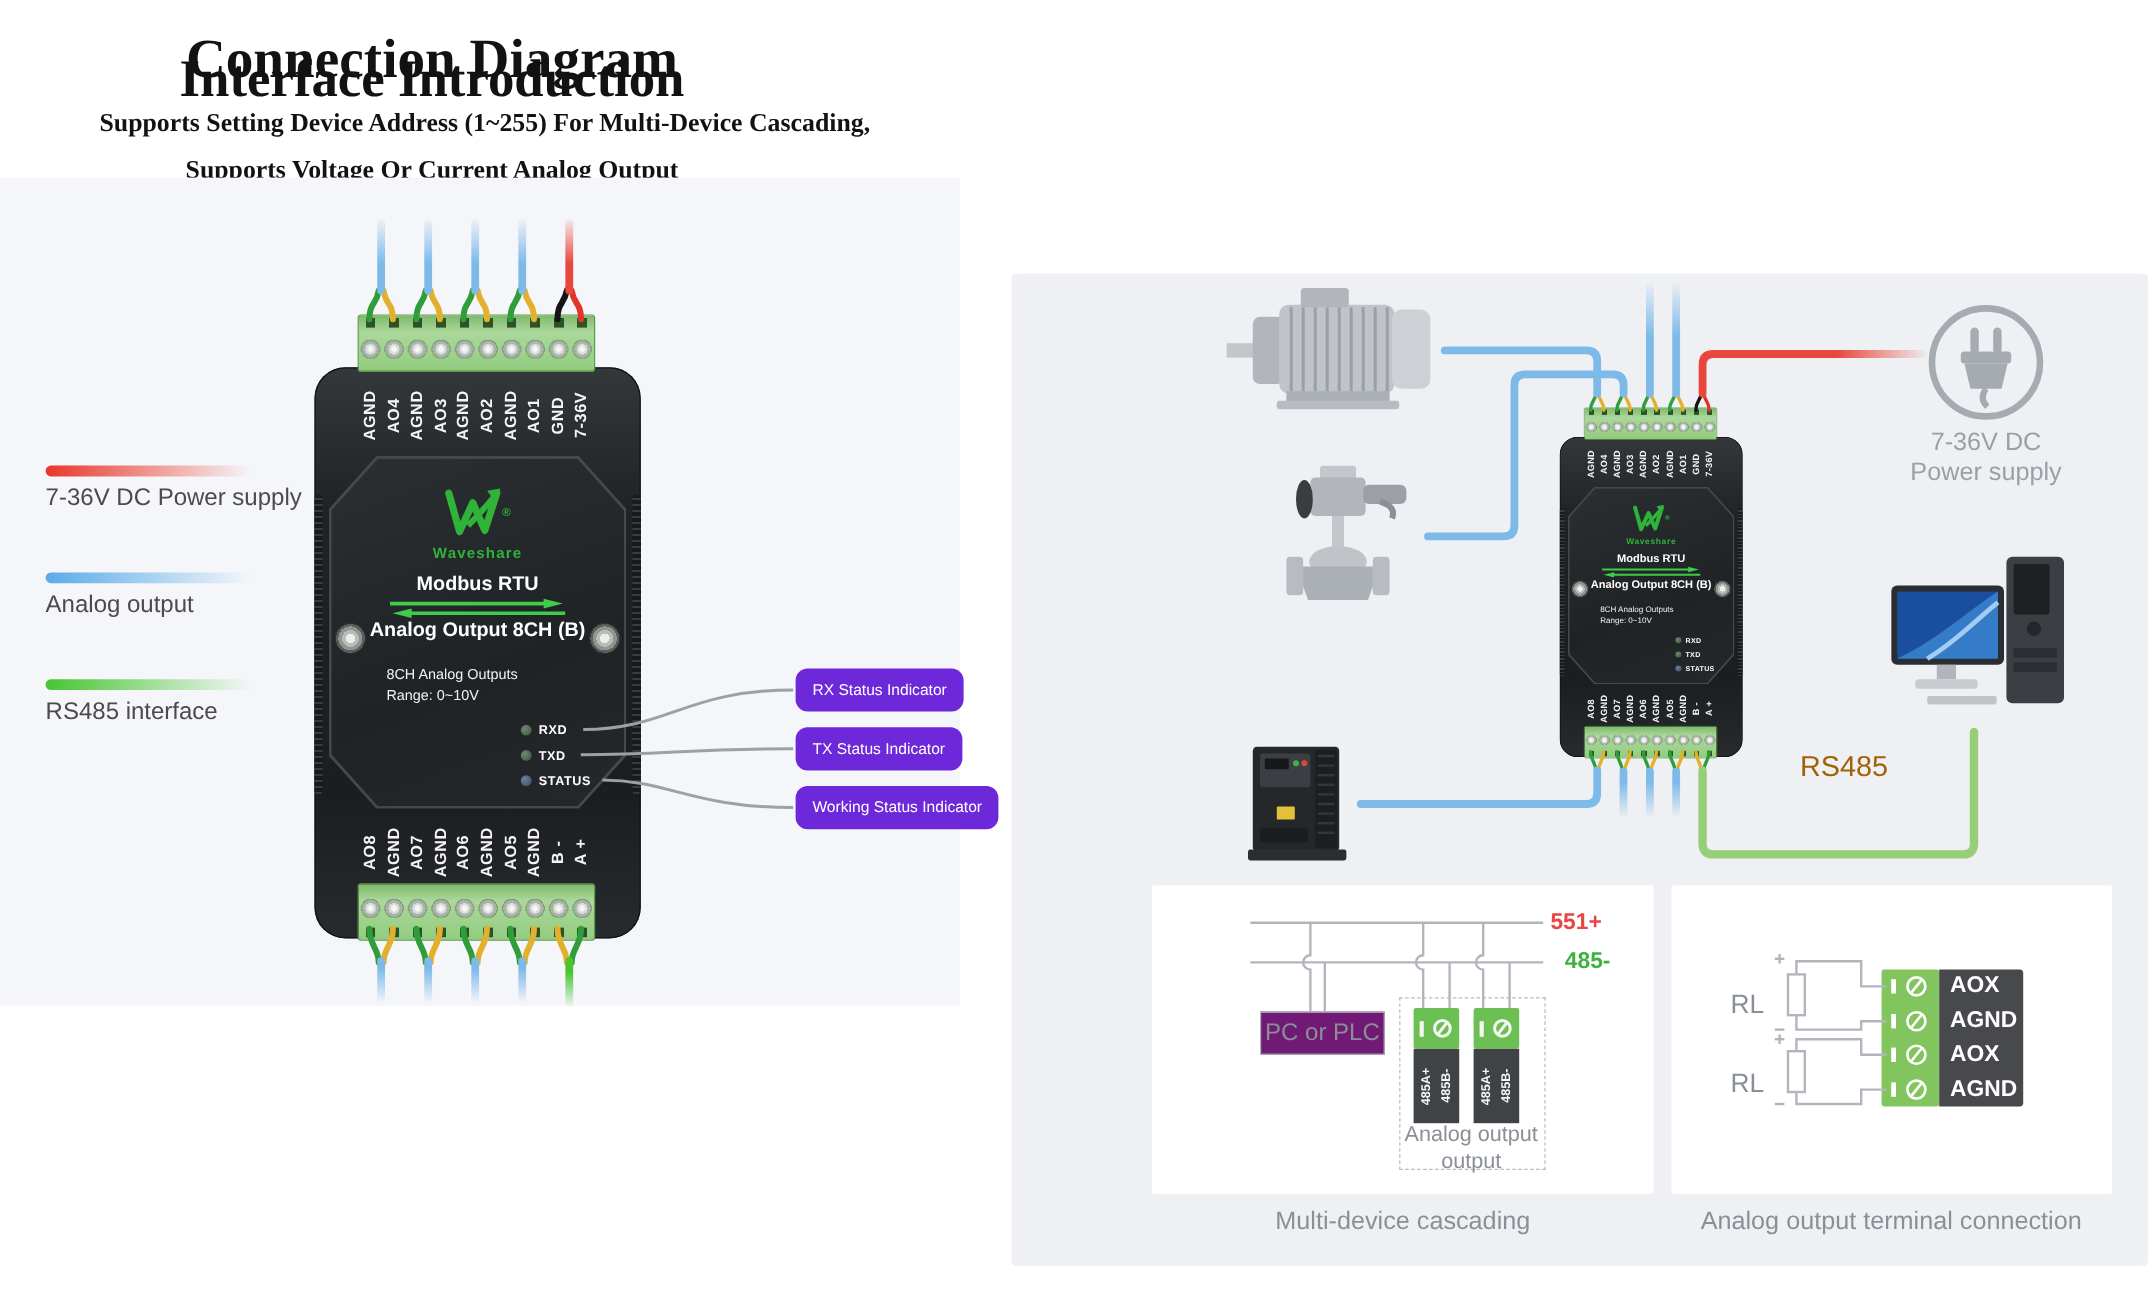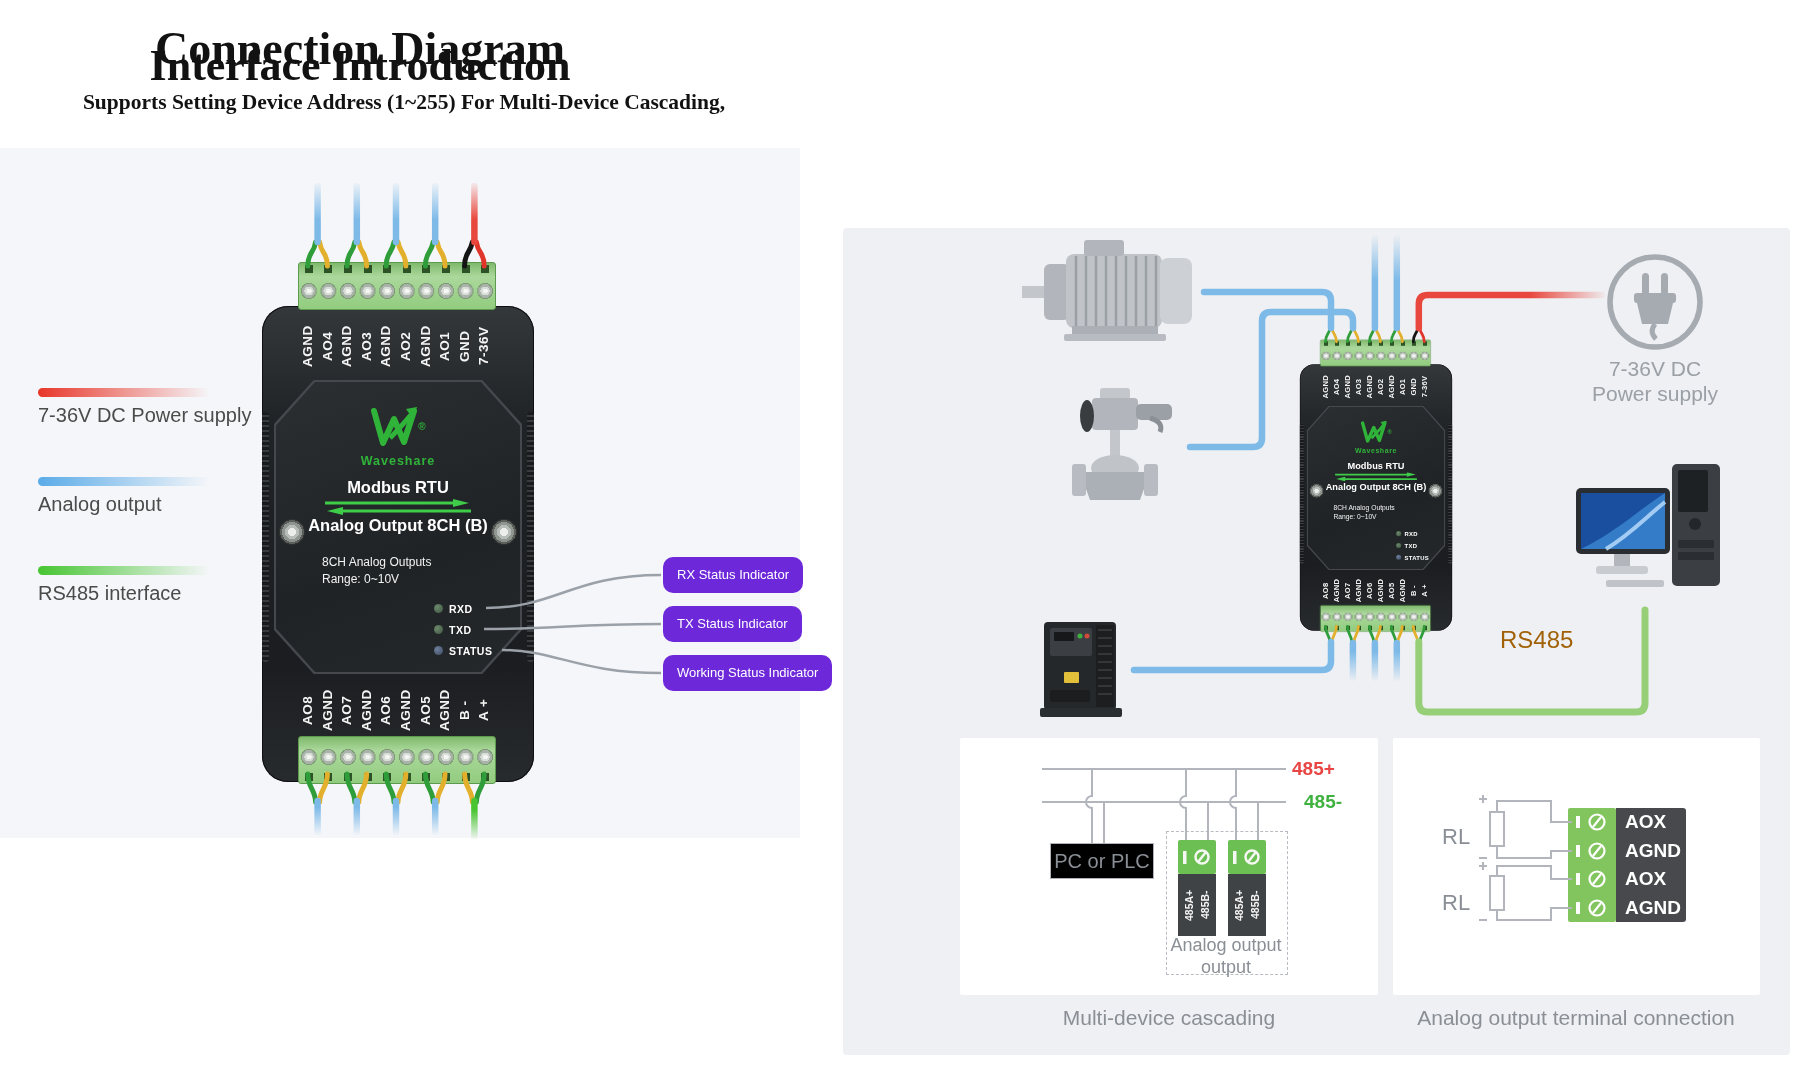--- a/index.html
+++ b/index.html
@@ -65,21 +65,21 @@
   .led-row{height:21px;display:flex;align-items:center;gap:6px;}
   .led-dot{width:9px;height:9px;border-radius:50%;}
   .led-g{background:radial-gradient(circle at 35% 35%,#6d8a6d,#3c523e);}
   .led-b{background:radial-gradient(circle at 35% 35%,#6d7e9a,#3c4a63);}
   .led-lab{color:#fff;font-size:10.5px;font-weight:bold;letter-spacing:.5px;}
   .pigtails{position:absolute;left:0;top:0;}
   
   .gray-label{color:#9aa0a6;text-align:center;}
   #power-label{left:1553px;top:356px;width:204px;font-size:21px;line-height:25px;}
   #rs485-label{left:1500px;top:626px;font-size:24px;color:#a16207;}
-  #pc-box{left:1050px;top:843px;width:102px;height:34px;border:1.5px solid #b0b4ba;background:#000000;
+  #pc-box{left:1050px;top:843px;width:102px;height:34px;border:1.5px solid #b0b4ba;background:#701a75;
           color:#8a8f96;font-size:20px;display:flex;align-items:center;justify-content:center;}
   #dashed-box{left:1166px;top:831px;width:120px;height:142px;border:1.5px dashed #b8bcc2;}
   .module{position:absolute;top:840px;width:38px;height:96px;}
   .module .mhead{position:absolute;left:0;top:0;width:38px;height:34px;background:#6cbf52;border-radius:2px;}
   .module .mbody{position:absolute;left:0;top:34px;width:38px;height:62px;background:#404346;
                  display:flex;justify-content:center;gap:2px;}
   .module .vlab{font-size:10.5px;letter-spacing:0;flex:0 0 14px;}
   #module-1{left:1178px;} #module-2{left:1228px;}
   .bus-label{position:absolute;font-size:19px;font-weight:bold;}
   #bus-plus{left:1292px;top:758px;color:#e84545;}
@@ -208,20 +208,21 @@
         <path d="M177.4,572 C177.4,586 185.2,588 185.2,600" stroke="#2f9e3a"></path>
           <path d="M197,572 C197,586 189.2,588 189.2,600" stroke="#e2b02c"></path>
         <path d="M216.6,572 C216.6,586 224.4,588 224.4,600" stroke="#e2b02c"></path>
           <path d="M236.2,572 C236.2,586 228.4,588 228.4,600" stroke="#2f9e3a"></path>
       </g>
     </svg>
   </div>
 
   <div class="abs h-serif" id="right-title">Connection Diagram</div>
   <div class="abs h-serif" id="right-sub1">Supports Setting Device Address (1~255) For Multi-Device Cascading,</div>
+  <div class="abs h-serif" id="right-sub2">Supports Voltage Or Current Analog Output</div>
   <div class="abs z1" id="right-panel"></div>
 
   <svg class="abs z2" style="left:1022px;top:238px;" width="185" height="105" viewBox="0 0 185 105">
     <rect x="0" y="48" width="28" height="12" fill="#c3c7cc"></rect>
     <rect x="22" y="26" width="26" height="56" rx="6" fill="#b2b6bc"></rect>
     <rect x="44" y="16" width="96" height="74" rx="8" fill="#c0c4c9"></rect>
     <g stroke="#9aa0a6" stroke-width="2.5">
       <line x1="54" y1="18" x2="54" y2="88"></line>
         <line x1="64" y1="18" x2="64" y2="88"></line>
         <line x1="74" y1="18" x2="74" y2="88"></line>
@@ -415,21 +416,21 @@
         <span class="vlab">485B-</span>
       </div>
   </div>
   <div class="abs z3 module" id="module-2">
     <div class="mhead"></div>
     <div class="mbody">
         <span class="vlab">485A+</span>
         <span class="vlab">485B-</span>
       </div>
   </div>
-  <div class="bus-label abs z3" id="bus-plus">485+</div>
+  <div class="bus-label abs z3" id="bus-plus">551+</div>
   <div class="bus-label abs z3" id="bus-minus">485-</div>
   <div class="abs z3 gray-label" id="modules-label">
     <div>Analog output</div>
       <div>output</div>
   </div>
   <div class="caption z3" style="left:1169px;">Multi-device cascading</div>
   <div class="caption z3" style="left:1576px;">Analog output terminal connection</div>
 
   <div class="abs z3" id="green-block"></div>
   <div class="abs z3" id="dark-block">

